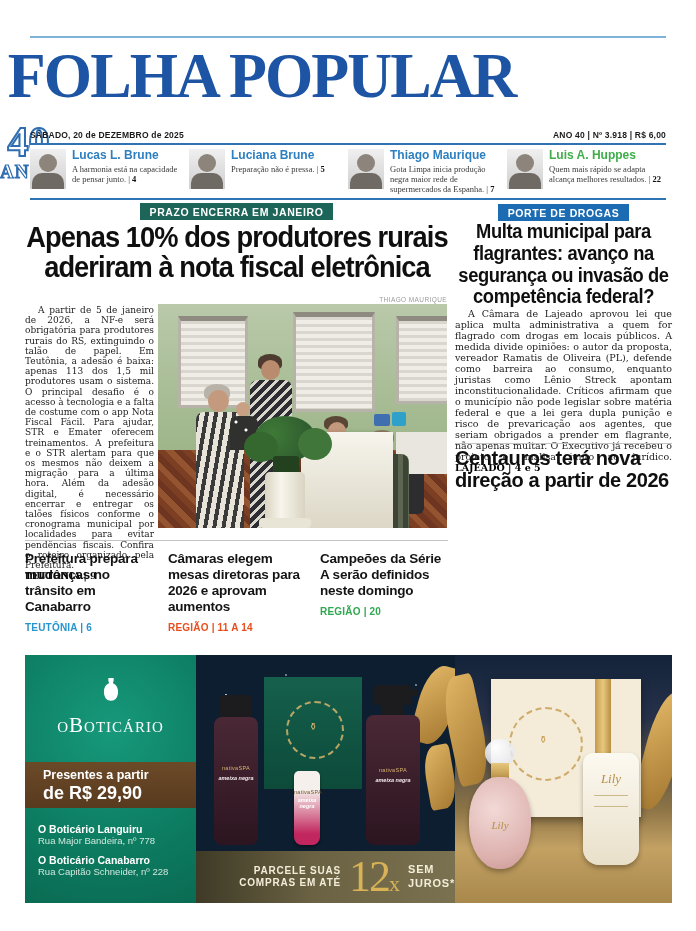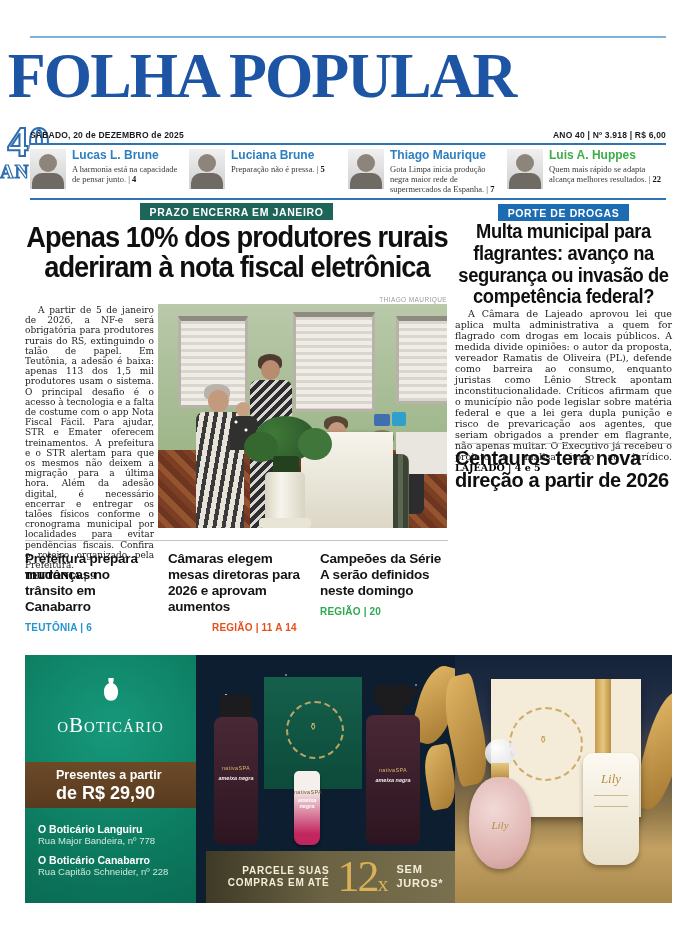--- a/index.html
+++ b/index.html
@@ -74,21 +74,21 @@
   .torso{position:absolute;border-radius:8px 8px 0 0;}
   .stripes{background:repeating-linear-gradient(100deg,#3a3a3a 0 4px,#e8e4da 4px 9px);}
   .hair{position:absolute;border-radius:50% 50% 30% 30%;}
 
   
   .teasers{position:absolute;left:25px;top:551px;width:423px;display:flex;}
   .teaser{box-sizing:border-box;padding-right:10px;}
   .teaser-title{font-size:13.5px;font-weight:bold;line-height:1.18;letter-spacing:-.2px;color:#141414;}
   .teaser-tag{margin-top:7px;font-size:10px;font-weight:bold;letter-spacing:.2px;}
   .teaser-tag .pg{font-weight:bold;}
-  .tag-blue{color:#2595cc;}  .tag-orange{color:#e84e1b;margin-left:44px;}  .tag-green{color:#2fa84f;}
+  .tag-blue{color:#2595cc;}  .tag-orange{color:#e84e1b;}  .tag-green{color:#2fa84f;}
 
   
   .cent-headline{position:absolute;left:455px;top:447px;width:217px;font-weight:bold;font-size:20px;
                  line-height:1.1;letter-spacing:-.4px;color:#0f0f0f;}
   .cent-photo{position:absolute;left:455px;top:492px;width:217px;height:140px;overflow:hidden;background:#6d8a39;}
   .trees{position:absolute;left:0;top:0;width:100%;height:62px;
          background:#395f22;
          background-image:radial-gradient(circle at 15% 60%,#4e7d2c 0 14px,transparent 15px),
                           radial-gradient(circle at 40% 30%,#2e5a1f 0 18px,transparent 19px),
                           radial-gradient(circle at 65% 55%,#55832f 0 13px,transparent 14px),
@@ -105,21 +105,21 @@
   .trophy-stem{position:absolute;left:105px;top:107px;width:8px;height:9px;background:#aab0ba;}
   .trophy-base{position:absolute;left:95px;top:115px;width:28px;height:7px;background:#3c3f45;border-radius:2px;}
 
   
   .ad{position:absolute;left:25px;top:655px;width:647px;height:248px;display:flex;overflow:hidden;}
   .ad-left{position:relative;width:171px;flex:0 0 171px;
            background:radial-gradient(circle at 50% 30%,#17997b,#0c7a5f 65%,#0a6b53);}
   .ad-logo{position:absolute;left:0;top:22px;width:100%;text-align:center;}
   .ad-wordmark{font-family:"Liberation Serif",serif;font-variant:small-caps;font-size:21px;color:#fff;letter-spacing:1px;margin-top:2px;}
   .offer-band{position:absolute;left:0;top:107px;width:100%;height:46px;
-              background:linear-gradient(#6b4a28,#583a1e);color:#fff;padding:6px 0 0 31px;box-sizing:border-box;}
+              background:linear-gradient(#6b4a28,#583a1e);color:#fff;padding:6px 0 0 18px;box-sizing:border-box;}
   .offer1{font-size:12.5px;font-weight:bold;}
   .offer2{font-size:18px;font-weight:bold;margin-top:1px;}
   .stores{position:absolute;left:13px;top:168px;color:#fff;}
   .store-name{font-size:10.5px;font-weight:bold;}
   .store-addr{font-size:9.5px;color:#cfe8dd;margin-bottom:8px;}
 
   .ad-mid{position:relative;width:259px;flex:0 0 259px;background-color:#0d1e30;
           background-image:radial-gradient(circle at 30px 40px,rgba(255,255,255,.7) 0 .7px,transparent 1.4px),
                            radial-gradient(circle at 90px 20px,rgba(255,255,255,.5) 0 .6px,transparent 1.2px),
                            radial-gradient(circle at 160px 70px,rgba(255,255,255,.6) 0 .7px,transparent 1.4px),
@@ -130,22 +130,22 @@
   .urn-gold{position:absolute;font-size:10px;color:#d8b56e;}
   .bottle{position:absolute;border-radius:8px;}
   .bottle-cap{position:absolute;background:#1c1c1e;border-radius:3px;}
   .pump{position:absolute;background:#1c1c1e;border-radius:4px 4px 2px 2px;}
   .pump-spout{position:absolute;background:#1c1c1e;}
   .plabel{position:absolute;width:100%;text-align:center;color:#d8b56e;font-size:5.5px;letter-spacing:.3px;}
   .plabel2{position:absolute;width:100%;text-align:center;color:#f4e9ef;font-weight:bold;font-size:5.5px;font-style:italic;}
   .tube-sm{position:absolute;left:98px;top:116px;width:26px;height:74px;border-radius:5px 5px 8px 8px;
            background:linear-gradient(#f5f0ec 25%,#c2265e 85%);box-shadow:0 2px 3px rgba(0,0,0,.4);}
   .gold-leaf{position:absolute;border-radius:50% 10% 50% 10%;background:linear-gradient(135deg,#e3b867,#a2762f);}
-  .parcele{position:absolute;left:10px;bottom:0;width:100%;height:52px;
-           background:linear-gradient(90deg,#3e3a26,#6b6243 45%,#7a7150);display:flex;align-items:center;justify-content:center;gap:8px;}
+  .parcele{position:absolute;left:0;bottom:0;width:100%;height:52px;
+           background:linear-gradient(90deg,#3e3a26,#6b6243 45%,#7a7150);display:flex;align-items:center;justify-content:flex-end;gap:8px;}
   .parc-left{text-align:right;color:#f3edd9;font-weight:bold;font-size:10px;line-height:1.25;letter-spacing:.8px;}
   .parc-big{font-family:"Liberation Serif",serif;font-size:44px;line-height:1;color:#d9b257;letter-spacing:-2px;}
   .parc-x{font-family:"Liberation Serif",serif;font-size:22px;color:#d9b257;}
   .parc-right{color:#f3edd9;font-weight:bold;font-size:11px;line-height:1.25;letter-spacing:.8px;}
 
   .ad-right{position:relative;width:217px;flex:1;
             background:linear-gradient(180deg,#13233a 0%,#27324a 26%,#8d7446 62%,#c3a163 78%,#a9884c 100%);}
   .cream-box{position:absolute;left:36px;top:24px;width:150px;height:138px;background:#f4ecd9;box-shadow:0 4px 8px rgba(0,0,0,.35);}
   .ribbon{position:absolute;top:0;height:100%;width:16px;background:linear-gradient(90deg,#c49b4e,#e7c87e,#b88f43);}
   .perfume{position:absolute;left:14px;top:122px;width:62px;height:92px;border-radius:45% 45% 48% 48%;

